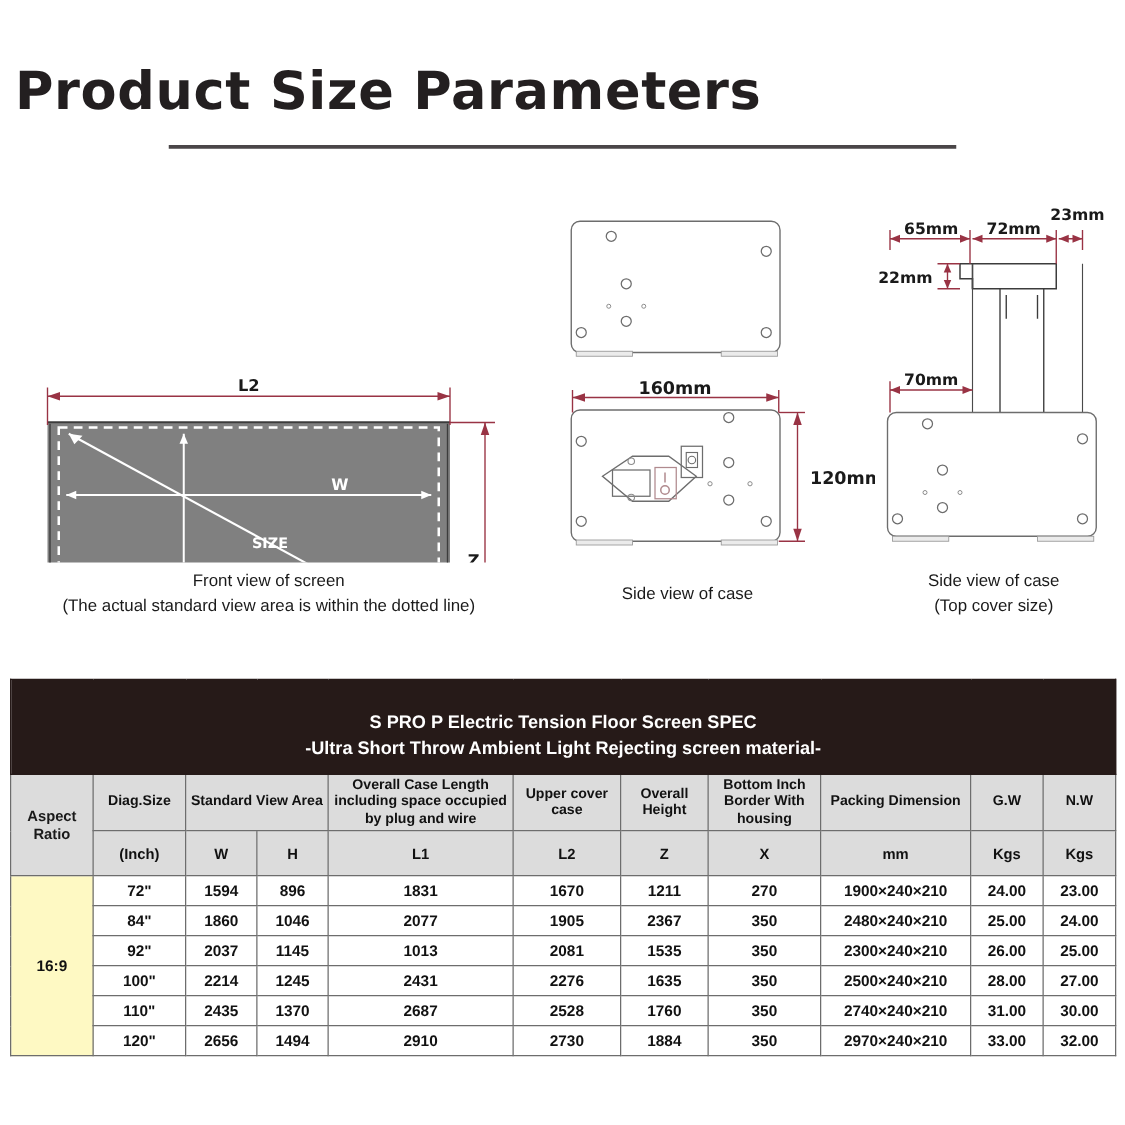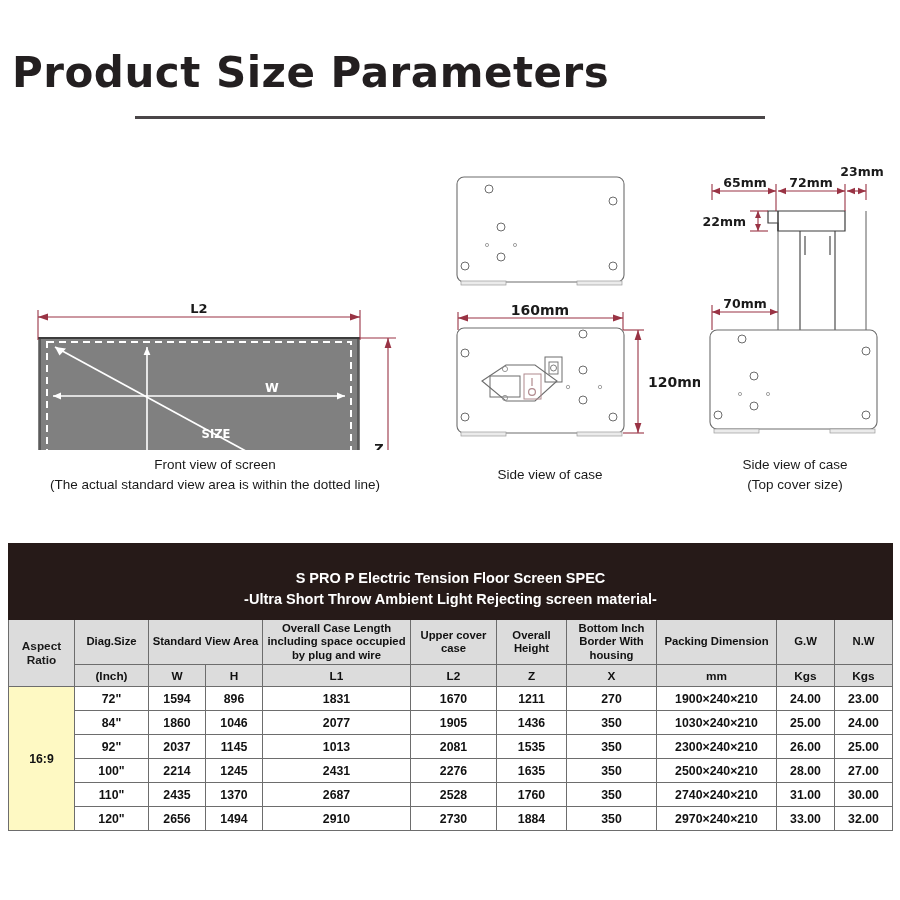--- a/index.html
+++ b/index.html
@@ -79,21 +79,21 @@
     font-size: 11.3px;
     font-weight: bold;
     line-height: 1.18;
     color: #111;
   }
   #spec-table .hdr-sub {
     background: #dcdcdc;
     font-size: 11.8px;
     font-weight: bold;
     color: #111;
-    height: 22px;
+    height: 36px;
   }
   #spec-table .aspect-cell {
     background: #dcdcdc;
     font-size: 11.8px;
     font-weight: bold;
   }
   #spec-table td.body {
     background: #ffffff;
     font-size: 12.3px;
     font-weight: bold;
@@ -415,23 +415,23 @@
       <td class="body">1900×240×210</td>
       <td class="body">24.00</td>
       <td class="body">23.00</td>
     </tr>
     <tr>
       <td class="body">84"</td>
       <td class="body">1860</td>
       <td class="body">1046</td>
       <td class="body">2077</td>
       <td class="body">1905</td>
-      <td class="body">1436</td>
+      <td class="body">2367</td>
       <td class="body">350</td>
-      <td class="body">1030×240×210</td>
+      <td class="body">2480×240×210</td>
       <td class="body">25.00</td>
       <td class="body">24.00</td>
     </tr>
     <tr>
       <td class="body">92"</td>
       <td class="body">2037</td>
       <td class="body">1145</td>
       <td class="body">1013</td>
       <td class="body">2081</td>
       <td class="body">1535</td>

